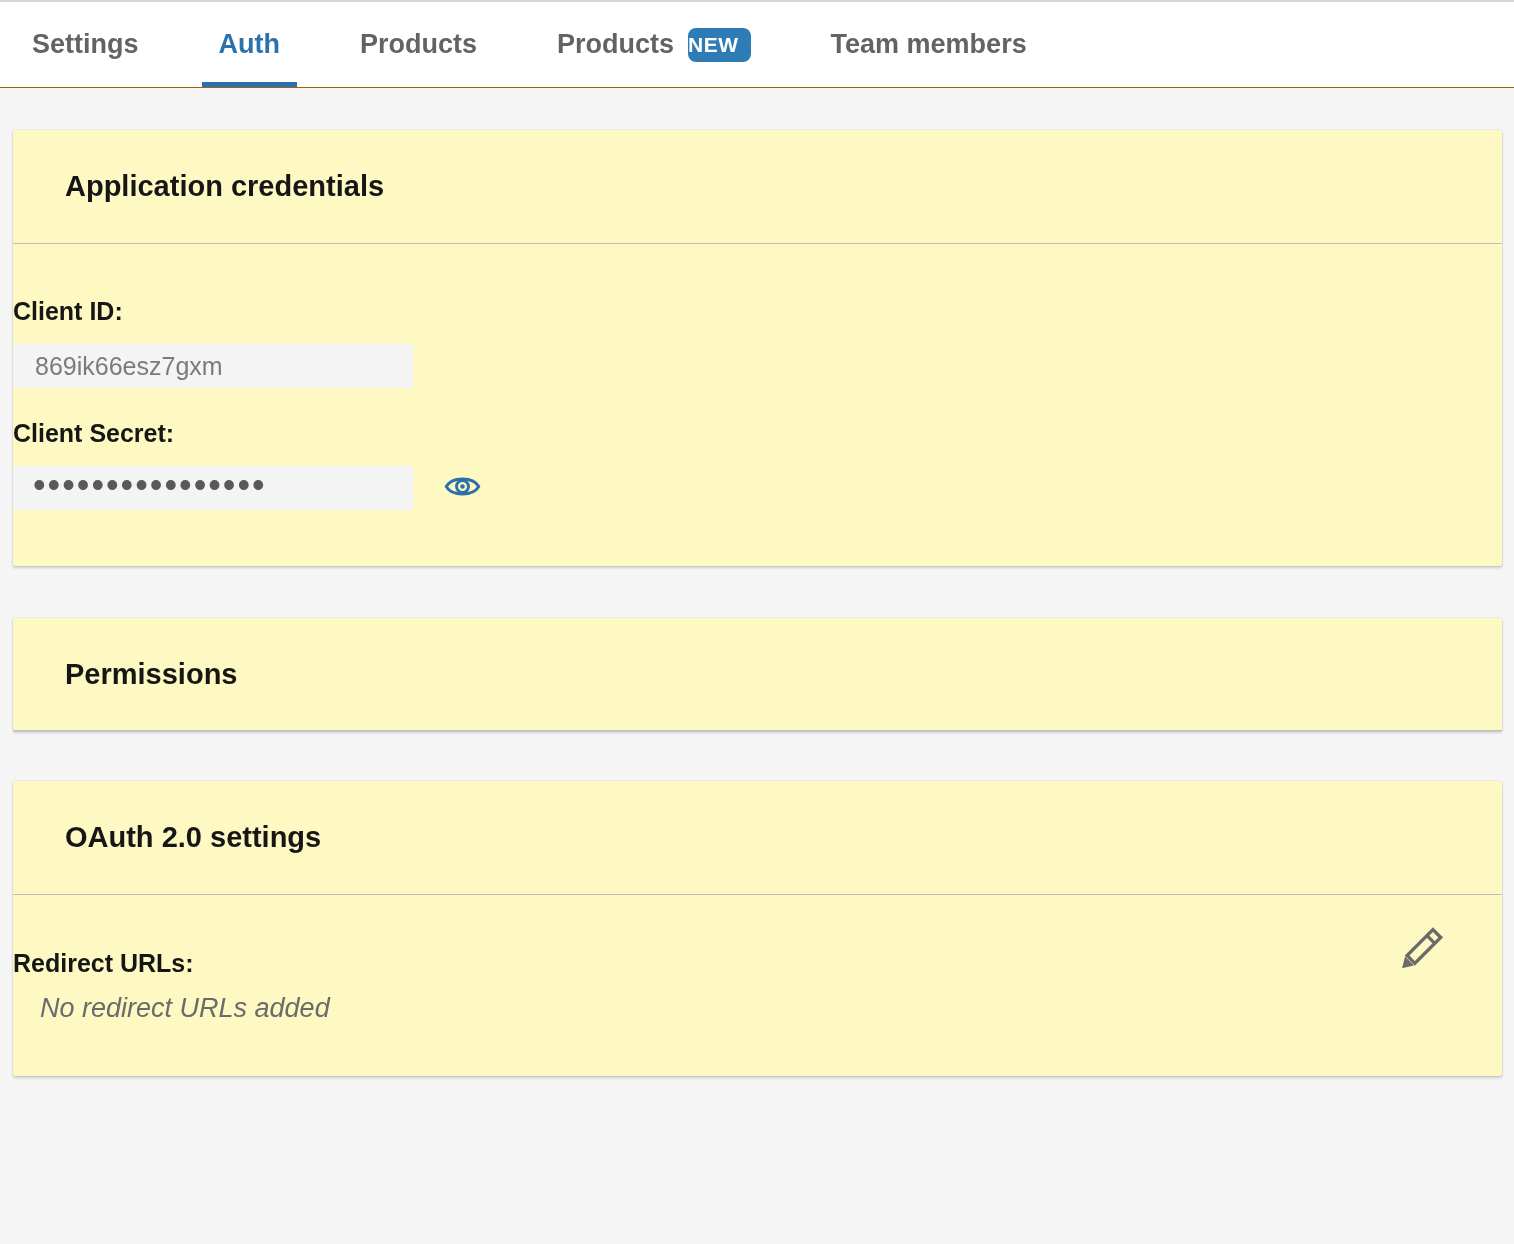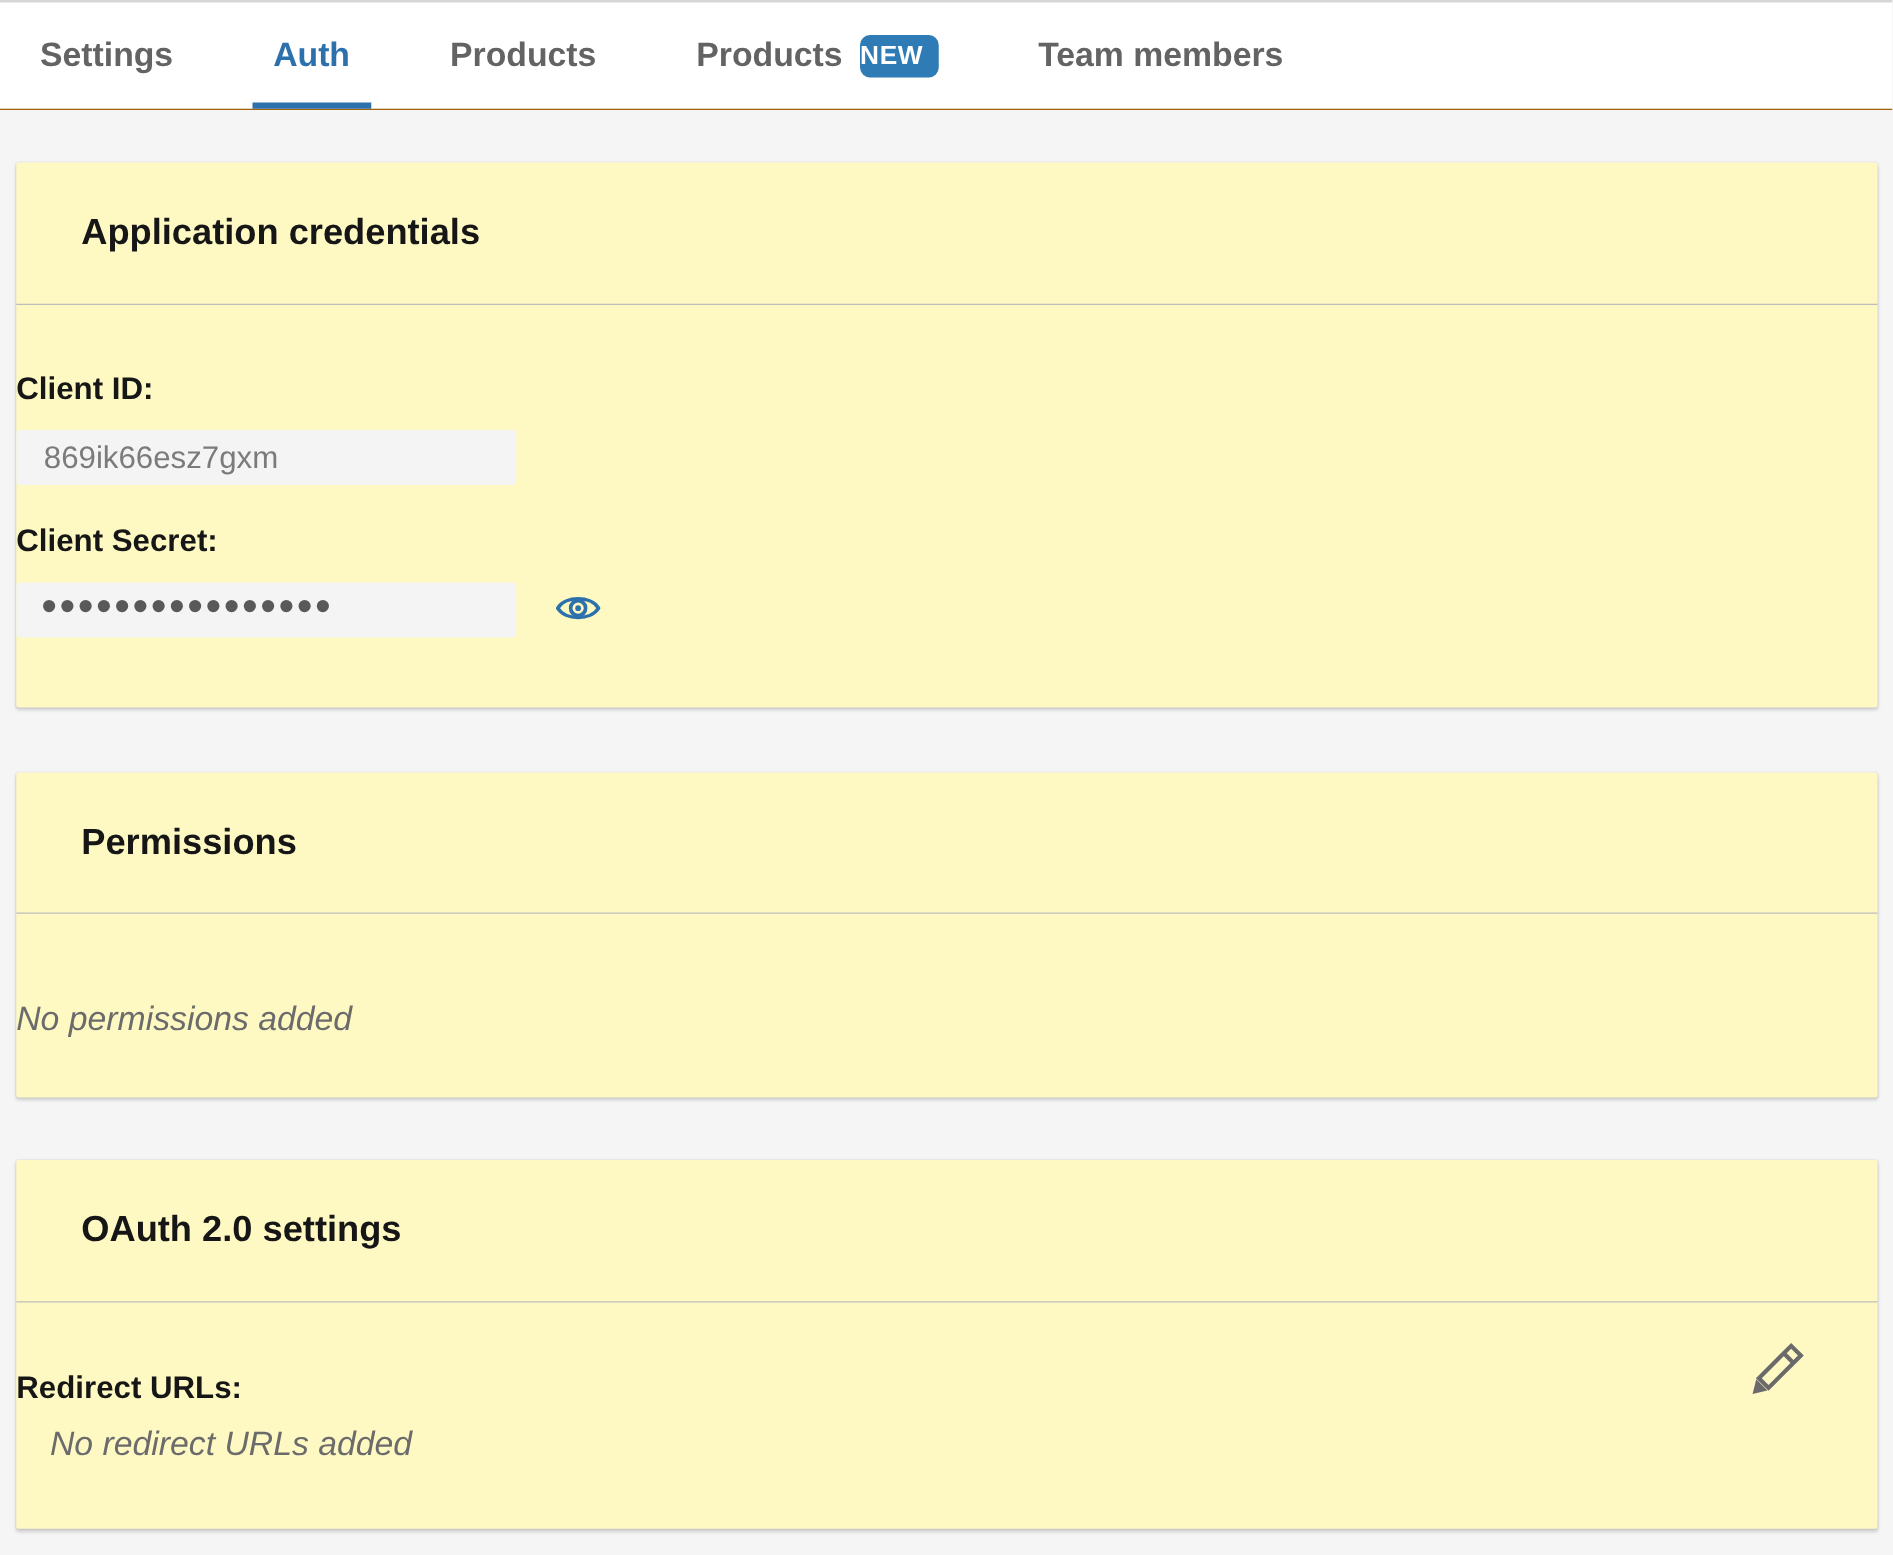--- a/index.html
+++ b/index.html
@@ -190,23 +190,20 @@
 
     </div>
   </section>
 
   <div class="gap-52"></div>
 
   <section class="card">
     <div class="card-header" style="height:113px;">
       <h2 class="card-title">Permissions</h2>
     </div>
-    <div class="card-body perm-body">
-      <div class="empty-text">No permissions added</div>
-    </div>
   </section>
 
   <div class="gap-50"></div>
 
   <section class="card">
     <div class="card-header">
       <h2 class="card-title">OAuth 2.0 settings</h2>
     </div>
     <div class="card-body oauth-body">
       <div class="field-label">Redirect URLs:</div>

